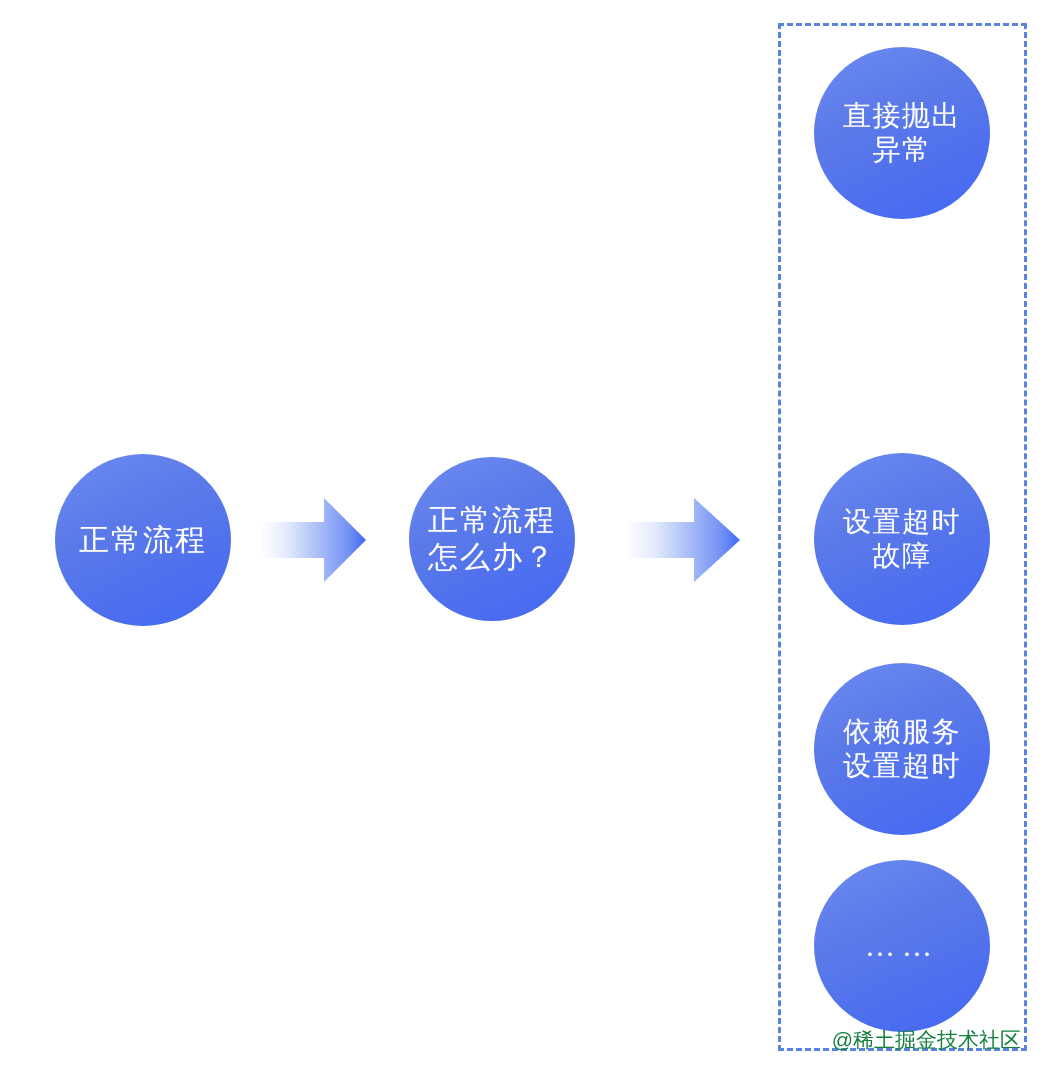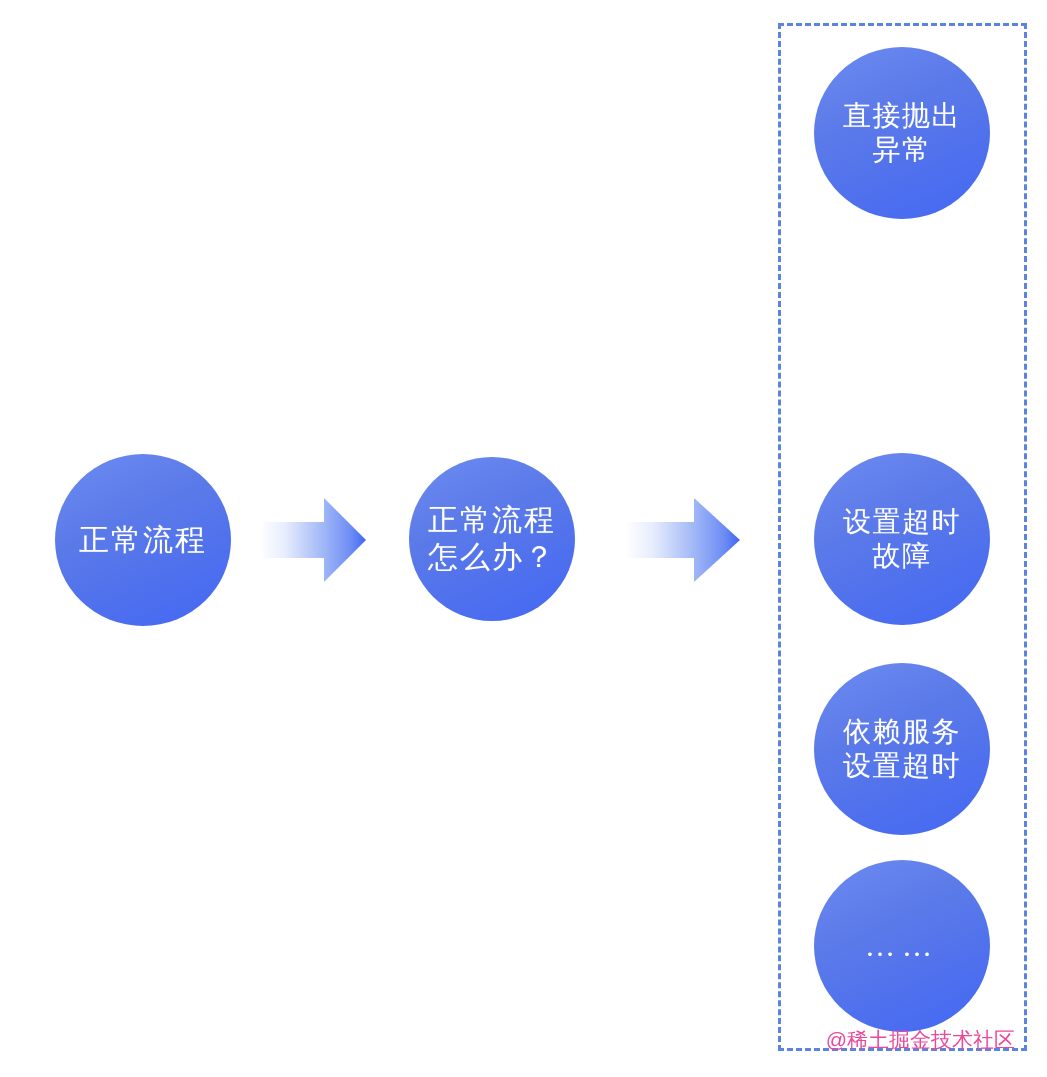--- a/index.html
+++ b/index.html
@@ -72,23 +72,23 @@
     top: 23px;
     width: 249px;
     height: 1028px;
     border: 3px dashed #5b83e0;
     box-sizing: border-box;
   }
 
   
   #watermark {
     position: absolute;
-    right: 32px;
+    right: 26px;
     bottom: 23px;
-    color: #ec4899;
+    color: #15803d;
     font-size: 21px;
     font-family: "Liberation Sans", "DejaVu Sans", sans-serif;
     letter-spacing: 0px;
     white-space: nowrap;
     user-select: none;
   }
 </style>
 </head>
 <body>
 

